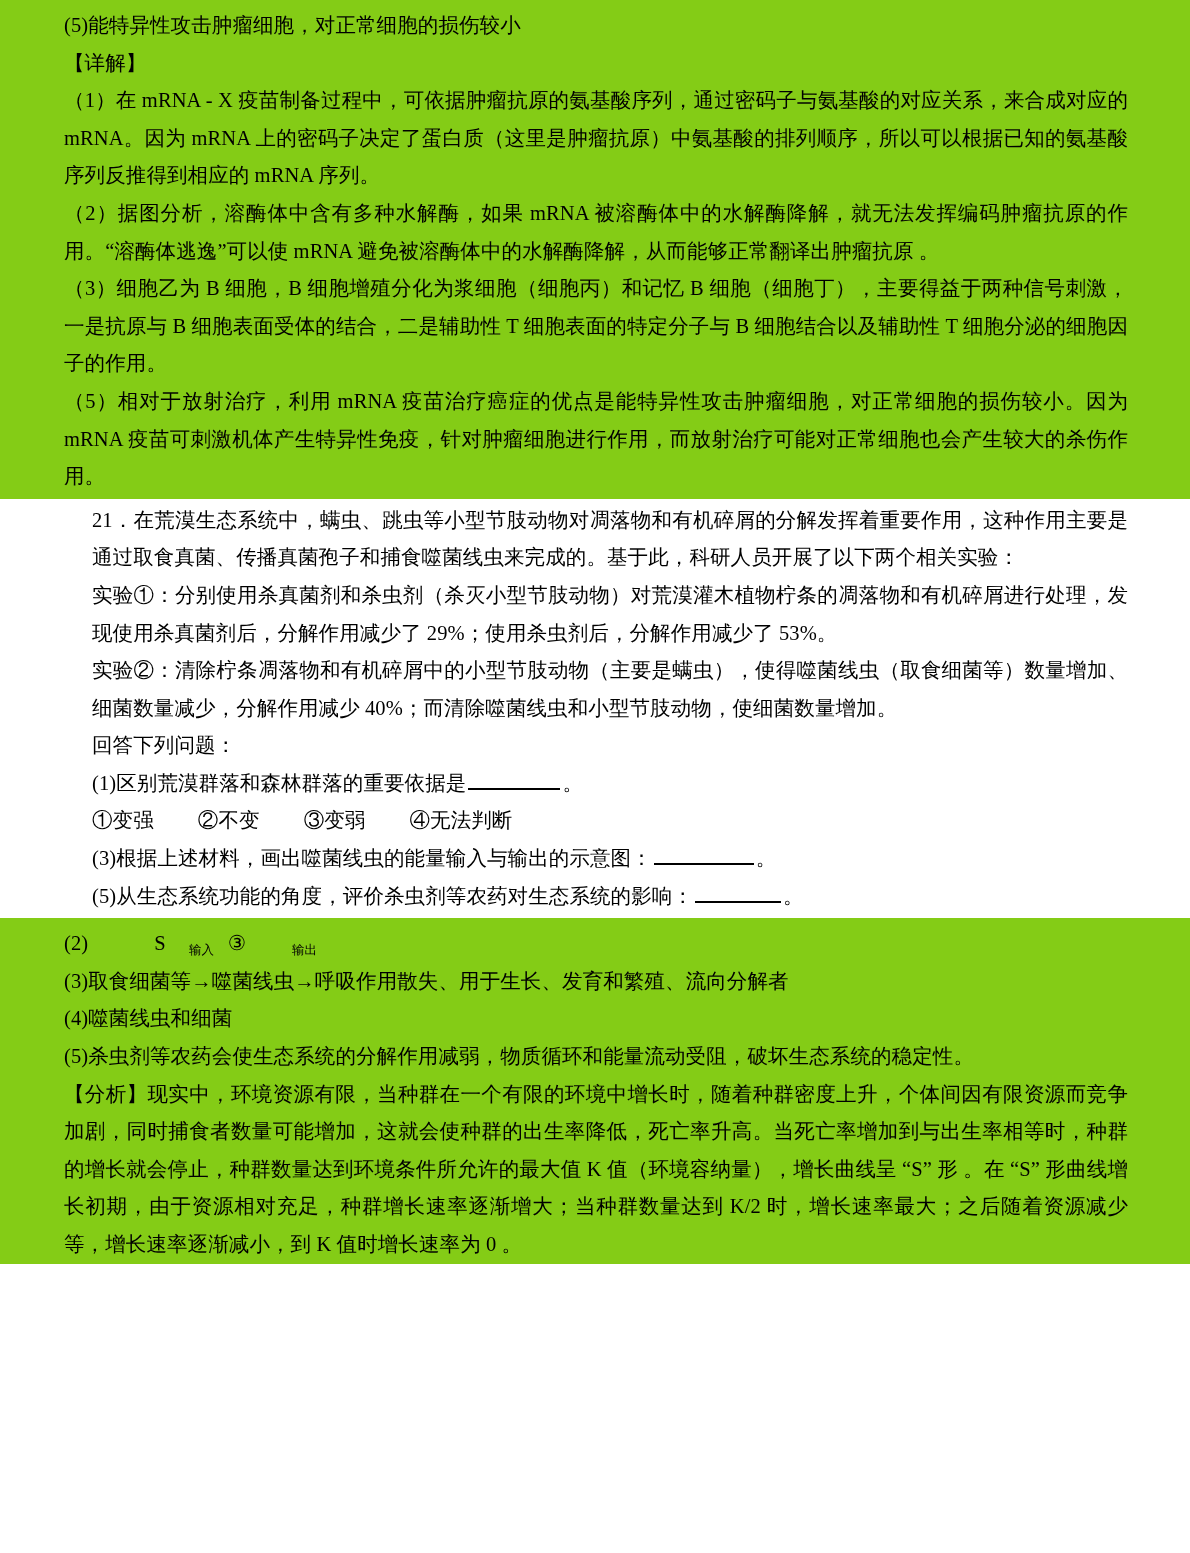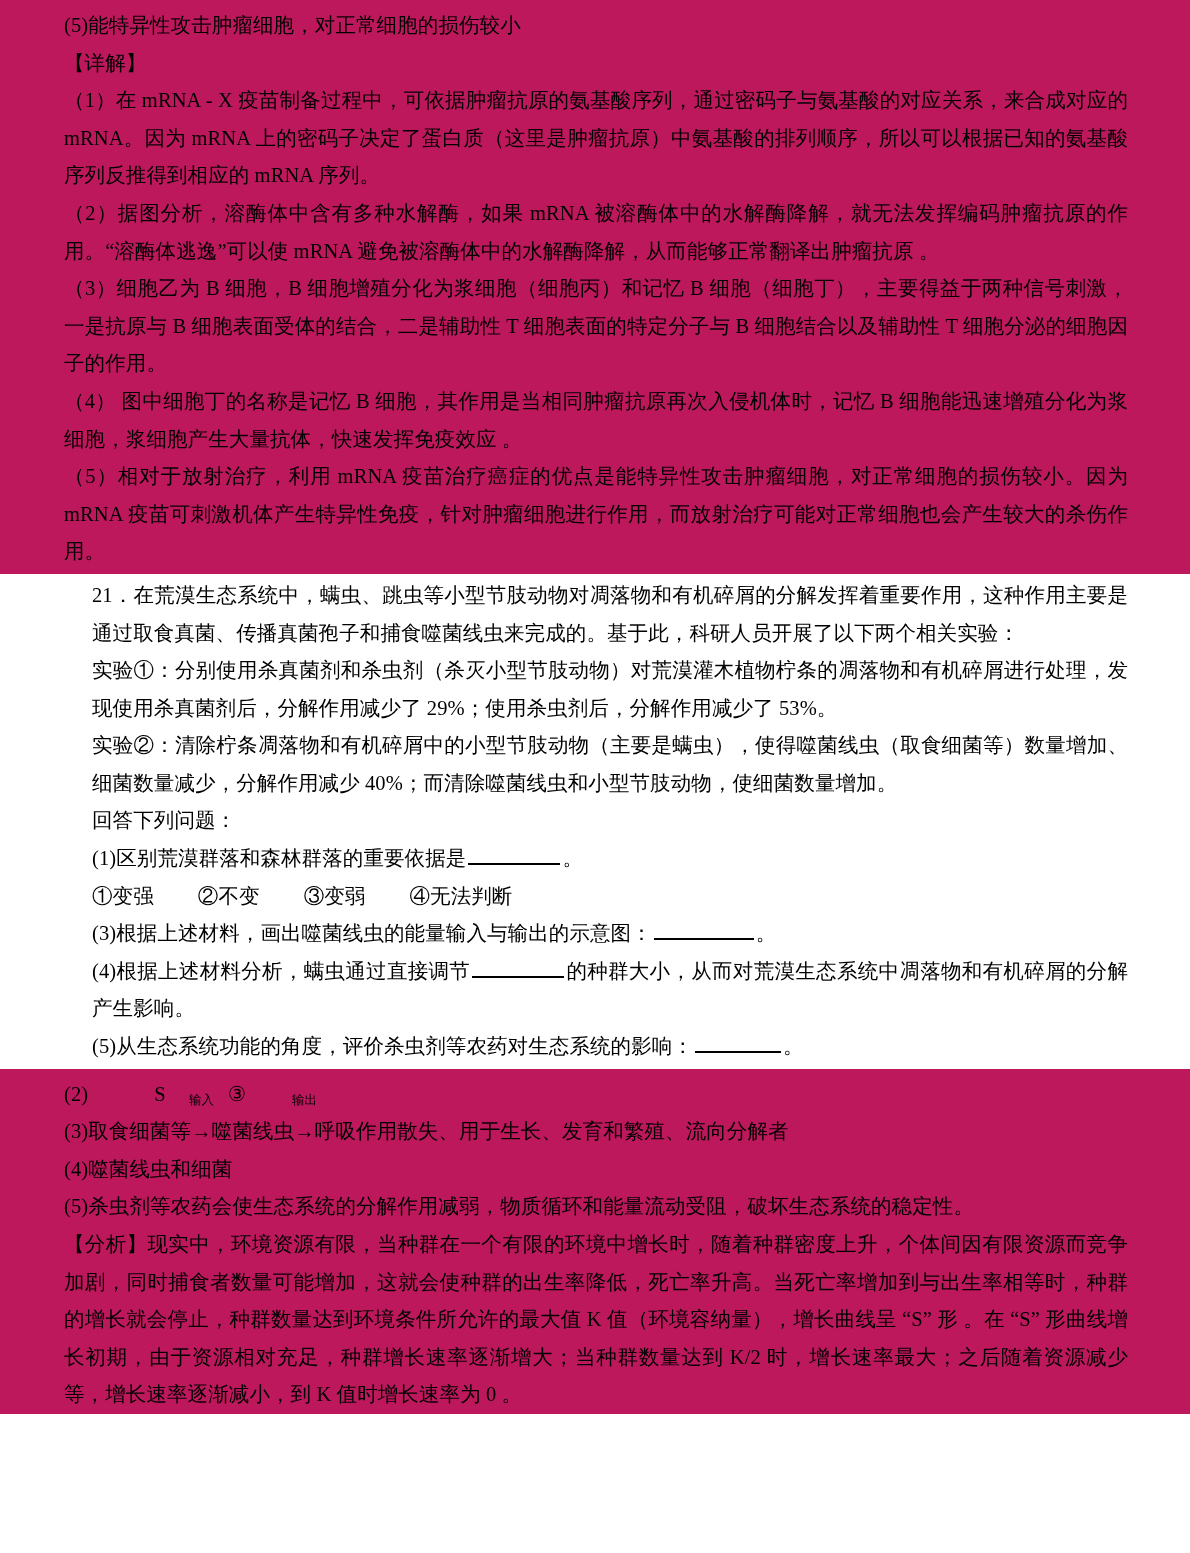--- a/index.html
+++ b/index.html
@@ -19,21 +19,21 @@
     width: 1190px;
     min-height: 1553px;
     padding: 0;
     box-sizing: border-box;
   }
   .block {
     padding: 0 62px 0 64px;
     box-sizing: border-box;
   }
   .block.shaded {
-    background: #be185d;
+    background: #84cc16;
   }
   .block.plain {
     background: #ffffff;
     margin-left: 28px;
   }
   p.line {
     margin: 0;
     padding: 0;
     font-size: 20.5px;
     line-height: 37.6px;
@@ -97,40 +97,38 @@
 
 <div class="page">
 
   <div class="block shaded">
     <div class="spacer-sm"></div>
     <p class="line nojust">(5)能特异性攻击肿瘤细胞，对正常细胞的损伤较小</p>
     <p class="line nojust">【详解】</p>
     <p class="line">（1）在 mRNA - X 疫苗制备过程中，可依据肿瘤抗原的氨基酸序列，通过密码子与氨基酸的对应关系，来合成对应的 mRNA。因为 mRNA 上的密码子决定了蛋白质（这里是肿瘤抗原）中氨基酸的排列顺序，所以可以根据已知的氨基酸序列反推得到相应的 mRNA 序列。</p>
     <p class="line">（2）据图分析，溶酶体中含有多种水解酶，如果 mRNA 被溶酶体中的水解酶降解，就无法发挥编码肿瘤抗原的作用。“溶酶体逃逸”可以使 mRNA 避免被溶酶体中的水解酶降解，从而能够正常翻译出肿瘤抗原 。</p>
     <p class="line">（3）细胞乙为 B 细胞，B 细胞增殖分化为浆细胞（细胞丙）和记忆 B 细胞（细胞丁），主要得益于两种信号刺激，一是抗原与 B 细胞表面受体的结合，二是辅助性 T 细胞表面的特定分子与 B 细胞结合以及辅助性 T 细胞分泌的细胞因子的作用。</p>
-    <p class="line">（4） 图中细胞丁的名称是记忆 B 细胞，其作用是当相同肿瘤抗原再次入侵机体时，记忆 B 细胞能迅速增殖分化为浆细胞，浆细胞产生大量抗体，快速发挥免疫效应 。</p>
     <p class="line">（5）相对于放射治疗，利用 mRNA 疫苗治疗癌症的优点是能特异性攻击肿瘤细胞，对正常细胞的损伤较小。因为 mRNA 疫苗可刺激机体产生特异性免疫，针对肿瘤细胞进行作用，而放射治疗可能对正常细胞也会产生较大的杀伤作用。</p>
     <div class="spacer-xs"></div>
   </div>
 
   <div class="block plain">
     <div class="spacer-xs"></div>
     <p class="line">21．在荒漠生态系统中，螨虫、跳虫等小型节肢动物对凋落物和有机碎屑的分解发挥着重要作用，这种作用主要是通过取食真菌、传播真菌孢子和捕食噬菌线虫来完成的。基于此，科研人员开展了以下两个相关实验：</p>
     <p class="line">实验①：分别使用杀真菌剂和杀虫剂（杀灭小型节肢动物）对荒漠灌木植物柠条的凋落物和有机碎屑进行处理，发现使用杀真菌剂后，分解作用减少了 29%；使用杀虫剂后，分解作用减少了 53%。</p>
     <p class="line">实验②：清除柠条凋落物和有机碎屑中的小型节肢动物（主要是螨虫），使得噬菌线虫（取食细菌等）数量增加、细菌数量减少，分解作用减少 40%；而清除噬菌线虫和小型节肢动物，使细菌数量增加。</p>
     <p class="line nojust">回答下列问题：</p>
 
     <p class="line nojust"><span>(1)区别荒漠群落和森林群落的重要依据是</span><span class="blank w1"></span><span>。</span></p>
 
 
     <p class="line nojust opts"><span class="opt">①变强</span><span class="opt">②不变</span><span class="opt">③变弱</span><span class="opt">④无法判断</span></p>
 
     <p class="line nojust"><span>(3)根据上述材料，画出噬菌线虫的能量输入与输出的示意图：</span><span class="blank w4"></span><span>。</span></p>
 
-    <p class="line"><span>(4)根据上述材料分析，螨虫通过直接调节</span><span class="blank w5"></span><span>的种群大小，从而对荒漠生态系统中凋落物和有机碎屑的分解产生影响。</span></p>
 
     <p class="line nojust"><span>(5)从生态系统功能的角度，评价杀虫剂等农药对生态系统的影响：</span><span class="blank w6"></span><span>。</span></p>
     <div class="spacer-xs"></div>
   </div>
 
   <div class="block shaded">
     <div class="spacer-sm"></div>
 
     <p class="line nojust ans2"><span>(2)</span><span class="g1"></span><span>S</span><span class="g2"></span><span>③</span></p>
 

